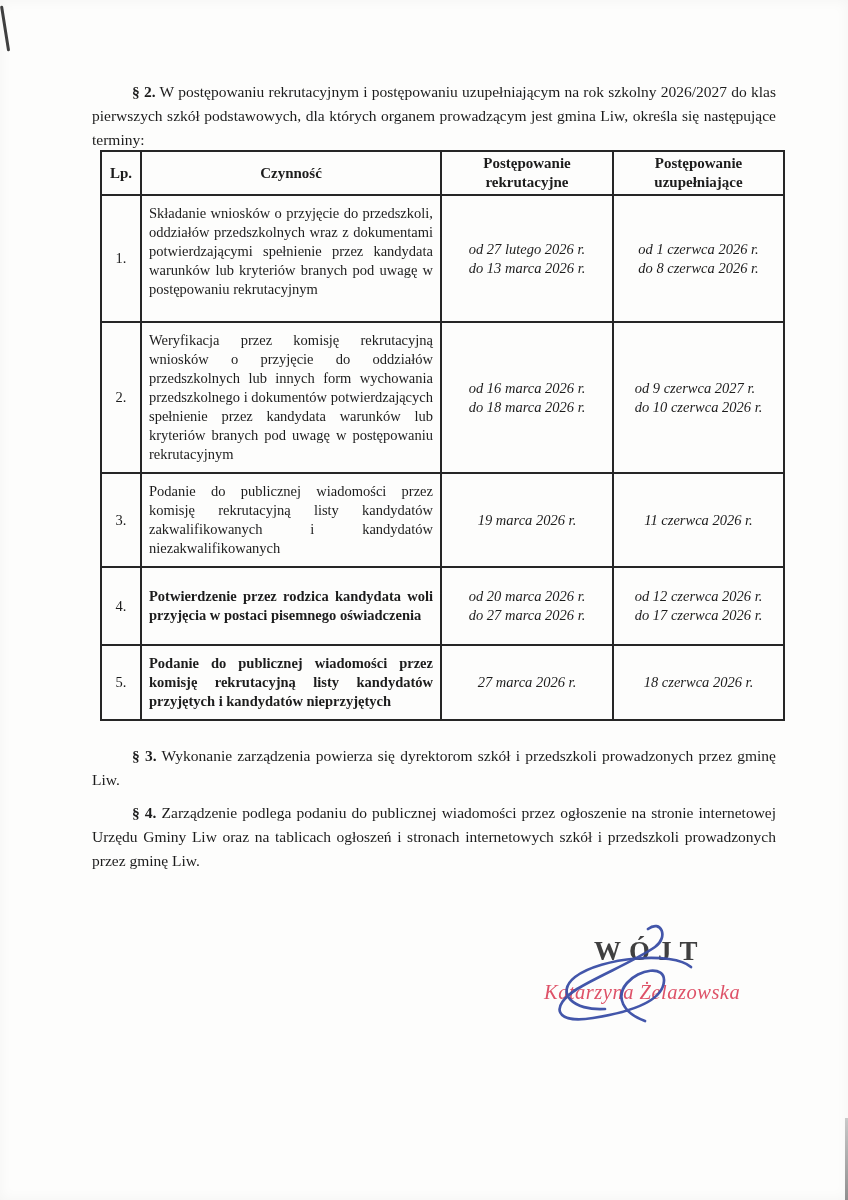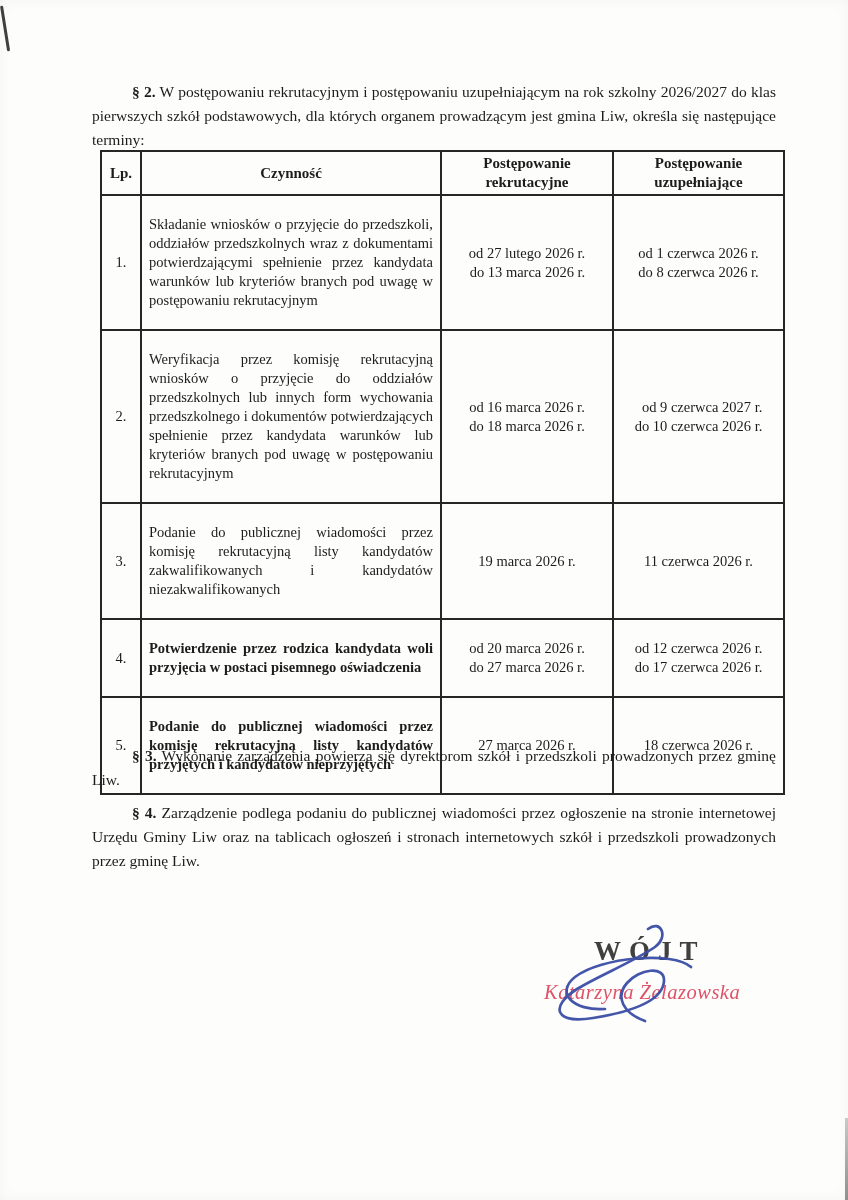--- a/index.html
+++ b/index.html
@@ -32,37 +32,37 @@
   table.terms{
     position:absolute;
     left:100px;top:150px;
     width:683px;
     border-collapse:collapse;
     table-layout:fixed;
     font-size:14.5px;line-height:19px;
   }
   table.terms td,table.terms th{
     border:2px solid #262626;
-    padding:19px 7px;
+    padding:8px 7px;
     overflow:hidden;
   }
   table.terms th{
     font-size:15px;line-height:19px;
     font-weight:bold;text-align:center;vertical-align:middle;
     padding:2px 4px;
   }
   col.c-lp{width:40px;}
   col.c-act{width:300px;}
   col.c-rek{width:172px;}
   col.c-uzup{width:171px;}
   td.lp{text-align:center;vertical-align:middle;}
   td.act{text-align:justify;vertical-align:top;padding-top:5px;}
   tr.vmid td.act{vertical-align:middle;font-weight:bold;}
   td.dates{text-align:center;vertical-align:middle;}
-  .date-wrap{display:inline-block;text-align:right;}
+  .date-wrap{display:inline-block;text-align:left;font-style:italic;}
   .date-wrap div{white-space:nowrap;}
   
   .sig-title{
     position:absolute;left:594px;top:936px;
     font-size:27px;font-weight:bold;
     letter-spacing:8px;
     color:#404040;
   }
   .sig-name{
     position:absolute;left:544px;top:981px;

